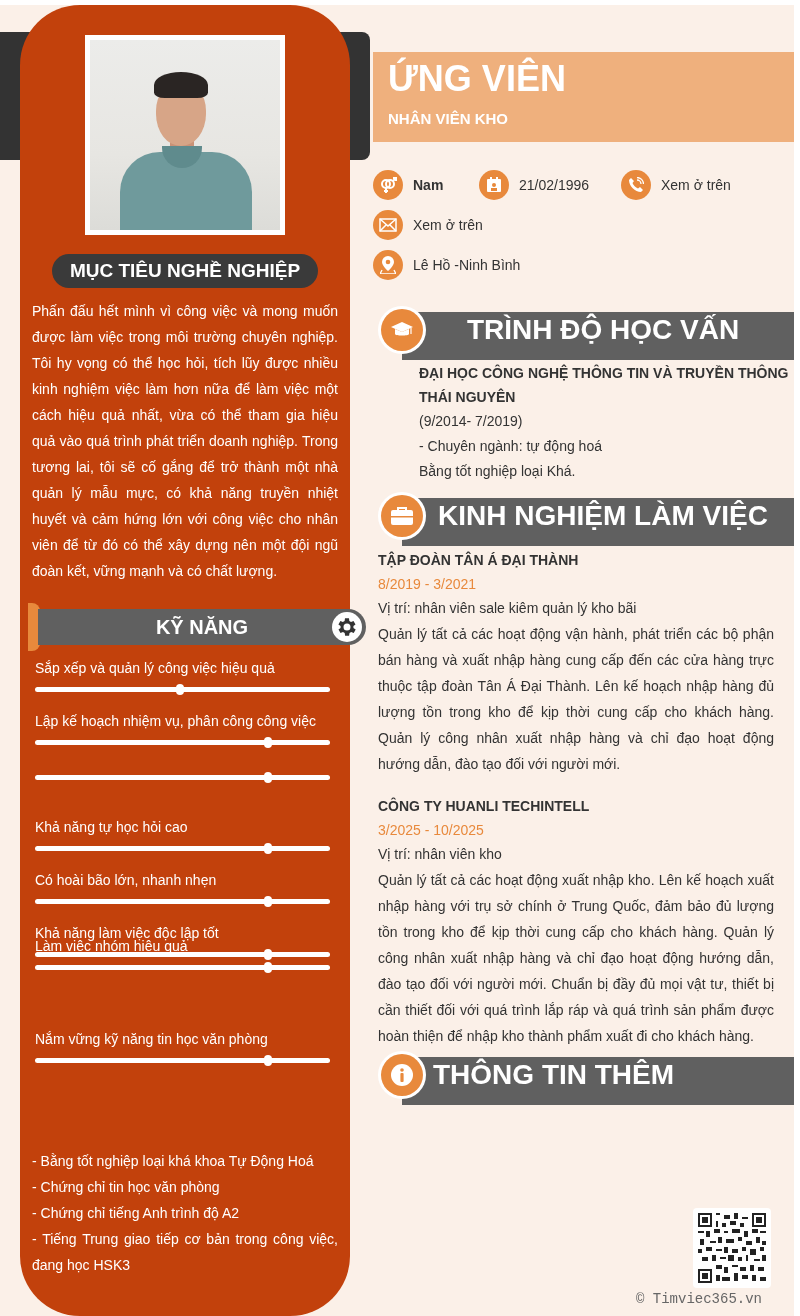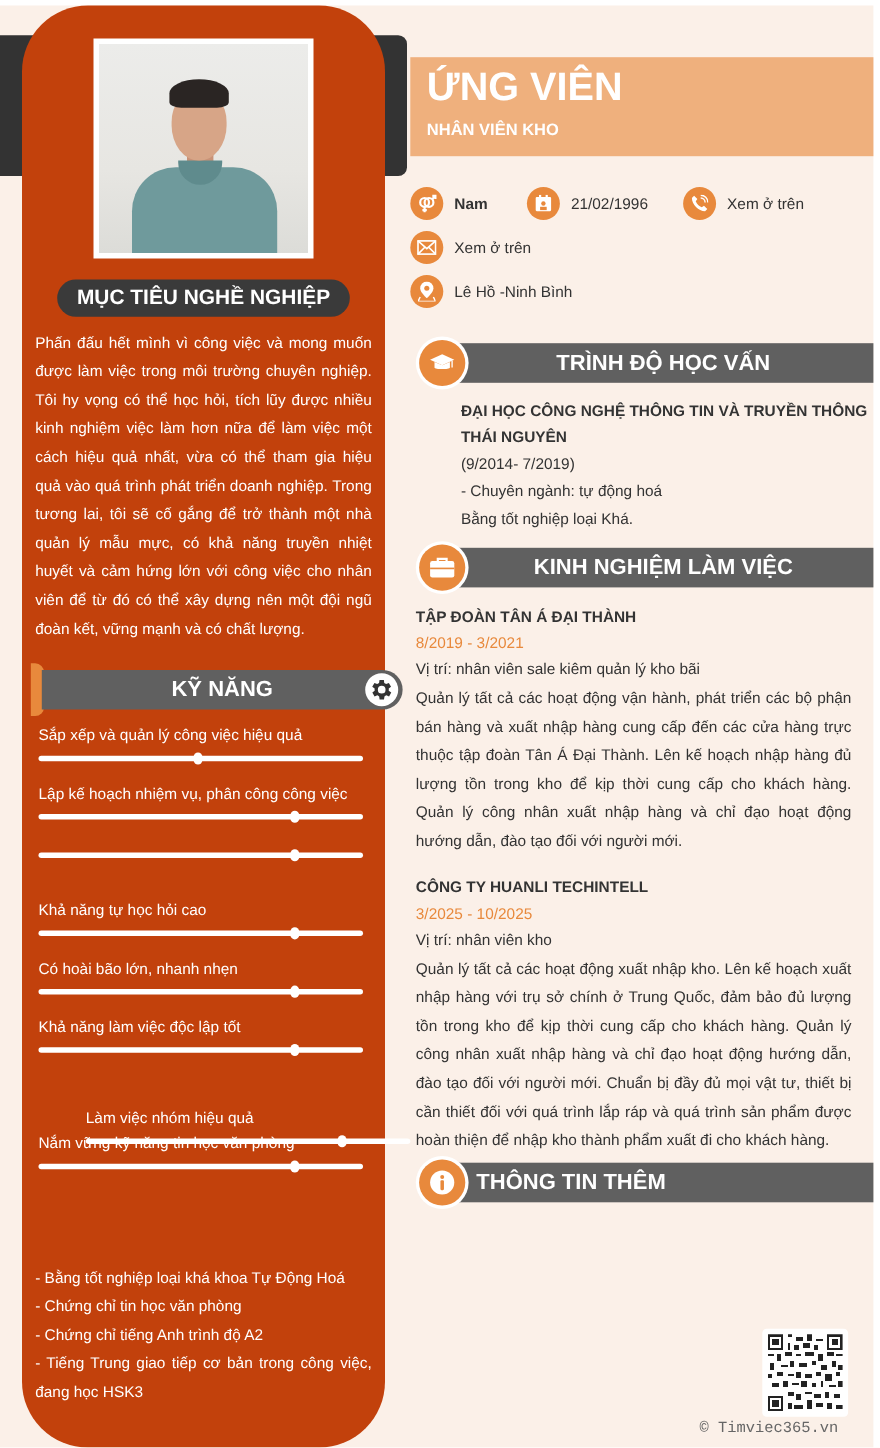--- a/index.html
+++ b/index.html
@@ -33,21 +33,21 @@
 
     .header-band { position: absolute; left: 373px; top: 47px; width: 421px; height: 90px; background: #efb07d; }
     .header-band .name { position: absolute; left: 15px; top: 6px; color: #fff; font-weight: bold; font-size: 36px; }
     .header-band .role { position: absolute; left: 15px; top: 58px; color: #fff; font-weight: bold; font-size: 15px; }
 
     .contact { position: absolute; display: flex; align-items: center; height: 30px; }
     .contact .circ { width: 30px; height: 30px; border-radius: 50%; background: #e8893c; display: flex; align-items: center; justify-content: center; }
     .contact .txt { margin-left: 10px; font-size: 14px; color: #333; }
 
     .main-head { position: absolute; left: 378px; width: 416px; height: 48px; }
-    .main-head .bar { position: absolute; left: 24px; top: 6px; width: 392px; height: 36px; background: #606060; color: #fff; font-weight: bold; font-size: 20px; line-height: 36px; }
+    .main-head .bar { position: absolute; left: 24px; top: 6px; width: 392px; height: 48px; background: #606060; color: #fff; font-weight: bold; font-size: 28px; line-height: 36px; }
     .main-head .circ { position: absolute; left: 0; top: 0; width: 48px; height: 48px; border-radius: 50%; background: #fff; }
     .main-head .circ .inner { position: absolute; left: 3px; top: 3px; width: 42px; height: 42px; border-radius: 50%; background: #e8893c; display: flex; align-items: center; justify-content: center; }
 
     .main-text { position: absolute; left: 378px; width: 396px; color: #333; font-size: 14px; }
     .main-text .bold { font-weight: bold; line-height: 24px; }
     .main-text .line { line-height: 25px; }
     .main-text .date { color: #e8893c; line-height: 24px; }
     .main-text .para { line-height: 26px; text-align: justify; }
 
     .qr { position: absolute; left: 693px; top: 1203px; width: 78px; height: 80px; background: #fff; border-radius: 4px; padding: 5px; }
@@ -115,21 +115,21 @@
       <div class="track">
           <div class="knob" style="left:79%;"></div>
         </div>
     </div>
     <div class="skill" style="top:919px;">
       <div class="lbl">Khả năng làm việc độc lập tốt</div>
       <div class="track">
           <div class="knob" style="left:79%;"></div>
         </div>
     </div>
-    <div class="skill" style="top:1002px;margin-left:43px;">
+    <div class="skill" style="top:932px;">
       <div class="lbl">Làm việc nhóm hiệu quả</div>
       <div class="track">
           <div class="knob" style="left:79%;"></div>
         </div>
     </div>
     <div class="skill" style="top:1025px;">
       <div class="lbl">Nắm vững kỹ năng tin học văn phòng</div>
       <div class="track">
           <div class="knob" style="left:79%;"></div>
         </div>

